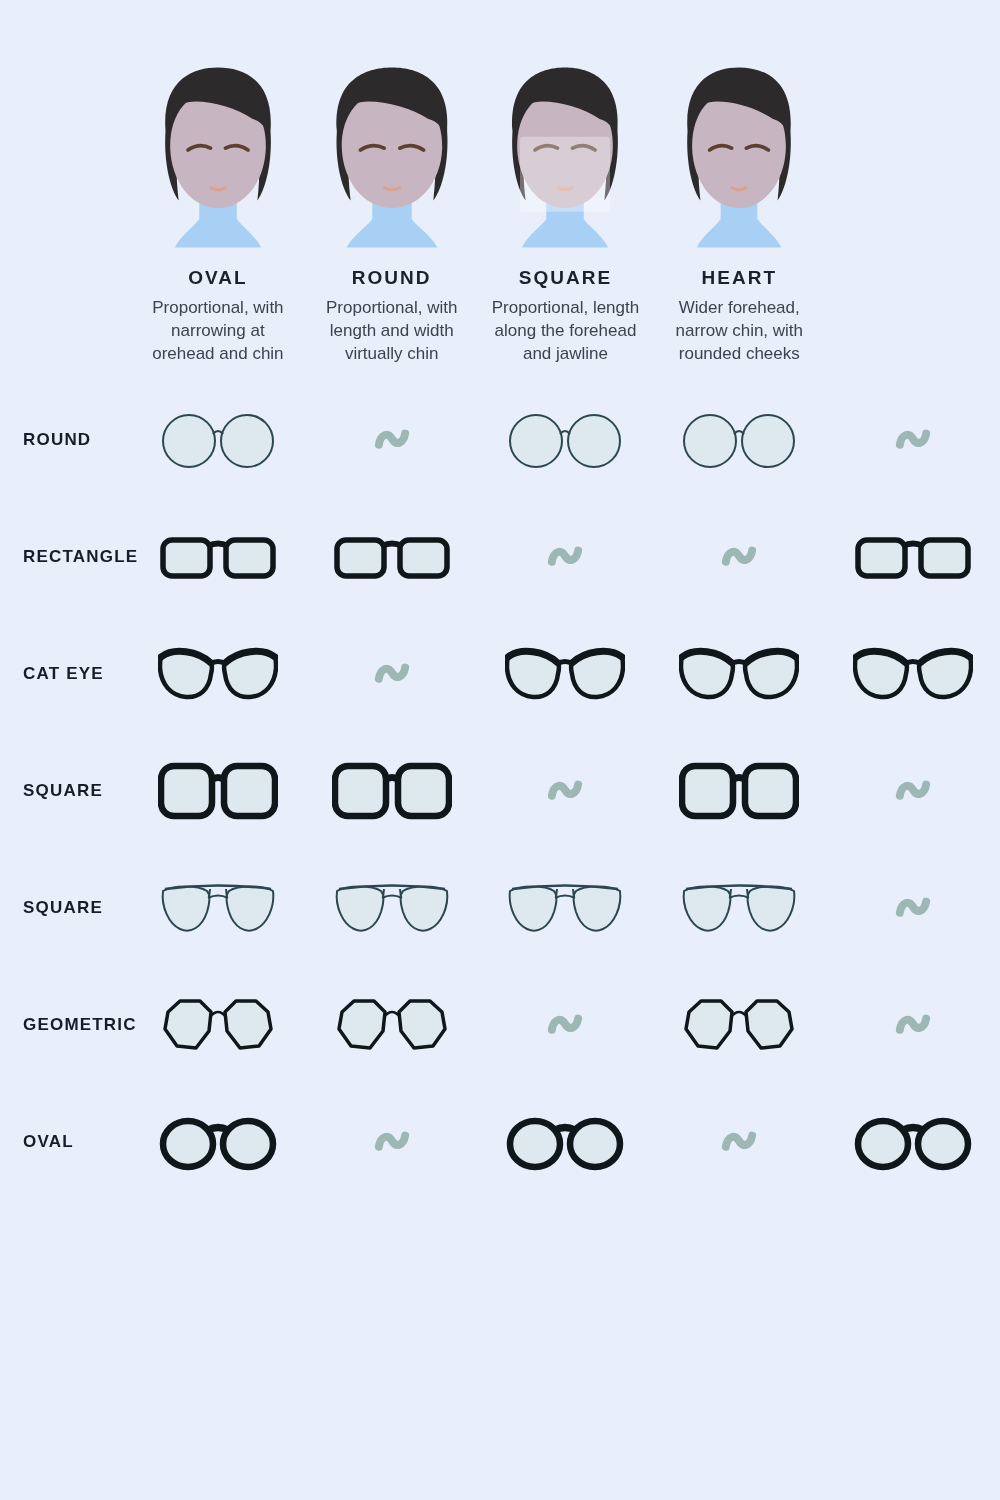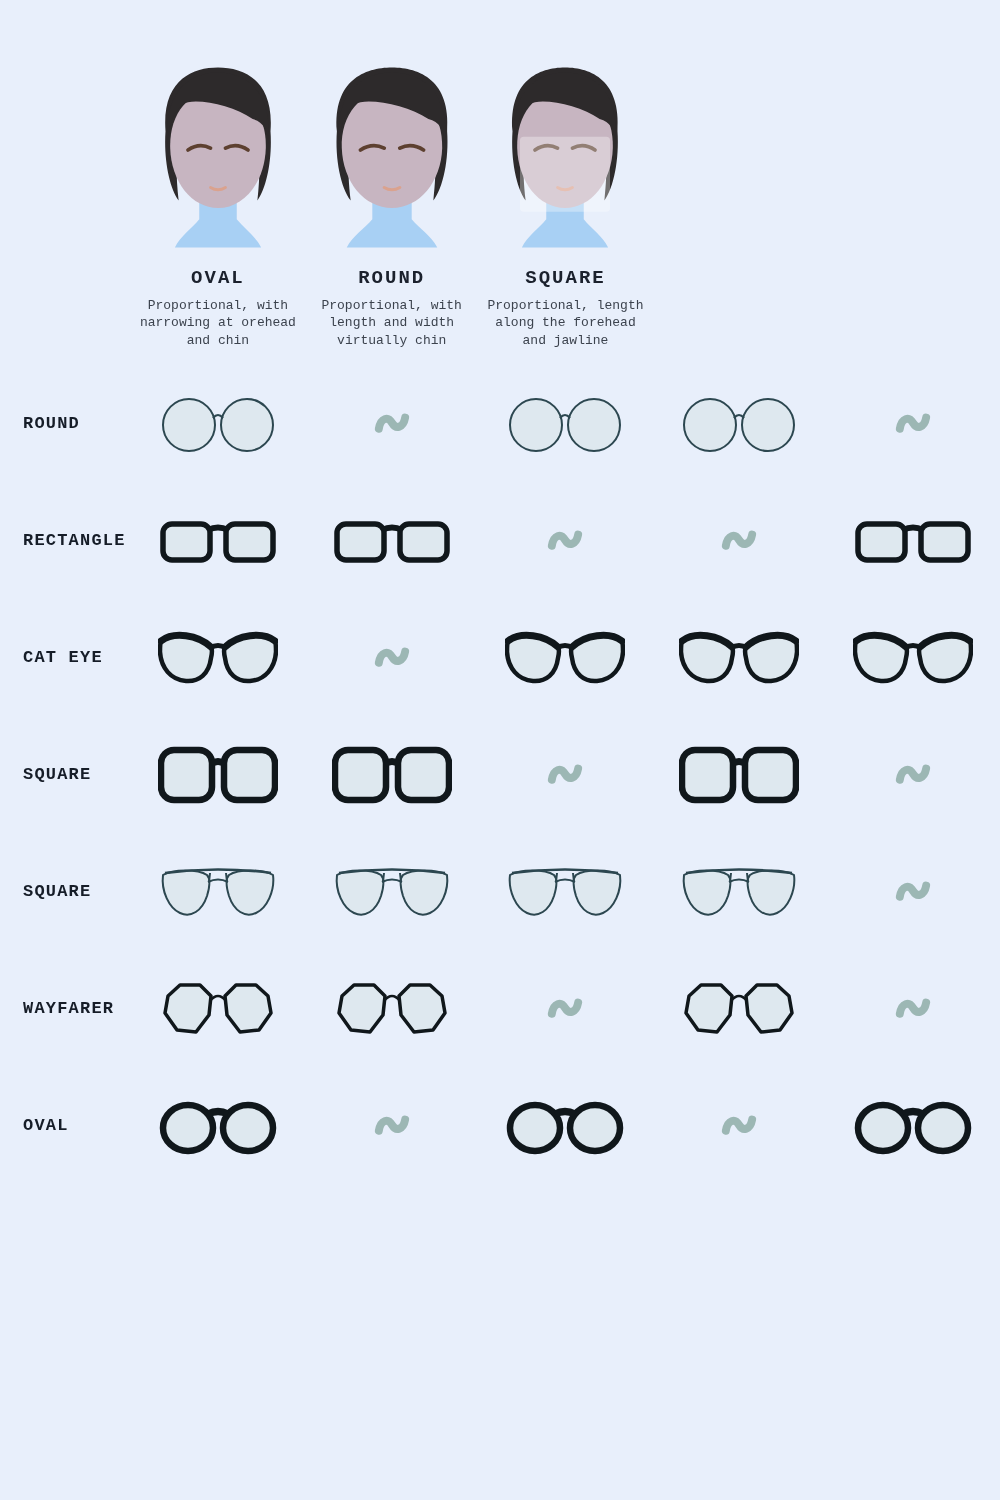--- a/index.html
+++ b/index.html
@@ -3,38 +3,38 @@
 <meta charset="utf-8">
 <style>
   html,body{margin:0;padding:0;}
   body{
     width:1000px;height:1500px;
     background:#e8effb;
     font-family:"Liberation Sans", sans-serif;
     color:#1b212d;
     overflow:hidden;
   }
-  .page{width:1000px;height:1500px;position:relative;font-family:Liberation Mono, monospace;}
+  .page{width:1000px;height:1500px;position:relative;}
   .sprites{position:absolute;width:0;height:0;overflow:hidden;}
 
   .header{
     display:grid;
     grid-template-columns:131px repeat(5,1fr);
     padding-top:58px;
   }
   .face-col{display:flex;flex-direction:column;align-items:center;text-align:center;}
   .face-illustration{width:150px;height:197px;}
   .face-name{
     margin-top:12px;
     font-size:19px;font-weight:700;letter-spacing:2px;
     color:#1b212d;
   }
   .face-desc{
     margin-top:8px;
-    font-size:13px;line-height:1.34;
+    font-size:17px;line-height:1.34;
     color:#3c434e;
     max-width:158px;
   }
 
   .matrix{display:flex;flex-direction:column;margin-top:16px;}
   .row{
     display:grid;
     grid-template-columns:131px repeat(5,1fr);
     height:117px;
     align-items:center;
@@ -179,20 +179,27 @@
 
   <div class="face-col">
     <svg class="face-illustration">
           <use href="#sym-square-face"></use>
         </svg>
     <div class="face-name">SQUARE</div>
     <div class="face-desc">Proportional, length along the forehead and jawline</div>
   </div>
 
 
+  <div class="face-col">
+    <svg class="face-illustration">
+          <use href="#sym-heart-face"></use>
+        </svg>
+    <div class="face-name">HEART</div>
+    <div class="face-desc">Wider forehead, narrow chin, with rounded cheeks</div>
+  </div>
 </header>
   <main class="matrix">
   <div class="row">
     <div class="row-label">ROUND</div>
 
   <div class="cell">
     <svg class="glasses">
             <use href="#sym-round-glasses"></use>
           </svg>
   </div>
@@ -353,21 +360,21 @@
   </div>
 
   <div class="cell">
     <svg class="tilde">
             <use href="#sym-tilde"></use>
           </svg>
   </div>
 </div>
 
   <div class="row">
-    <div class="row-label">WAYFARER</div>
+    <div class="row-label">GEOMETRIC</div>
 
   <div class="cell">
     <svg class="glasses">
             <use href="#sym-geometric-glasses"></use>
           </svg>
   </div>
 
   <div class="cell">
     <svg class="glasses">
             <use href="#sym-geometric-glasses"></use>

